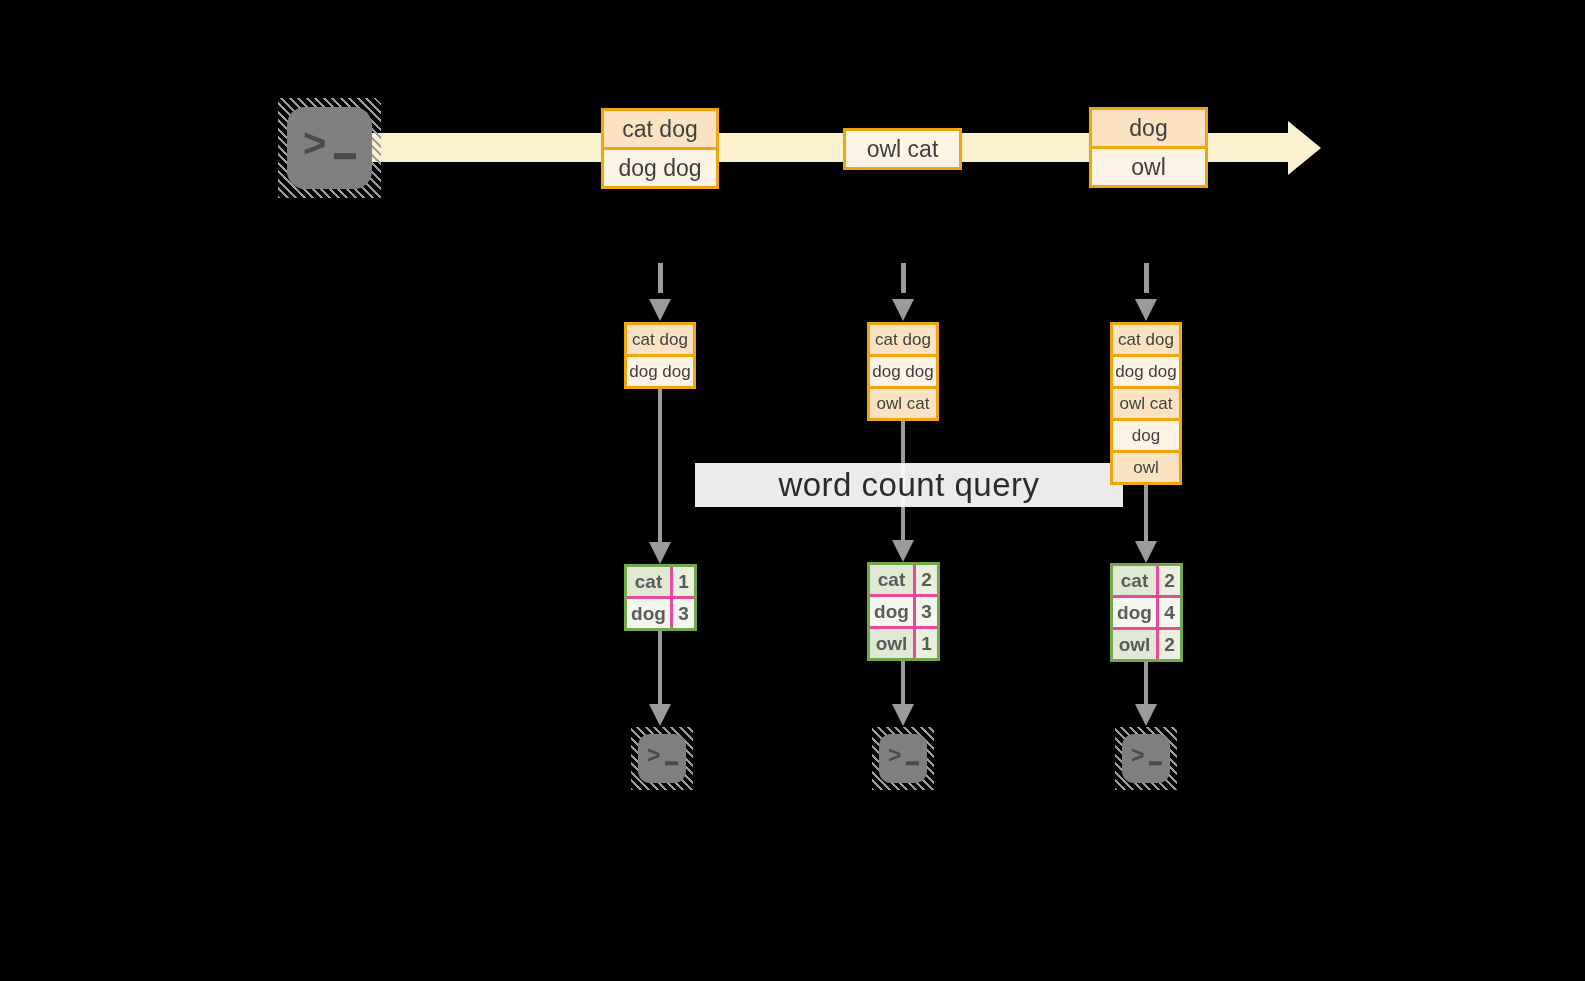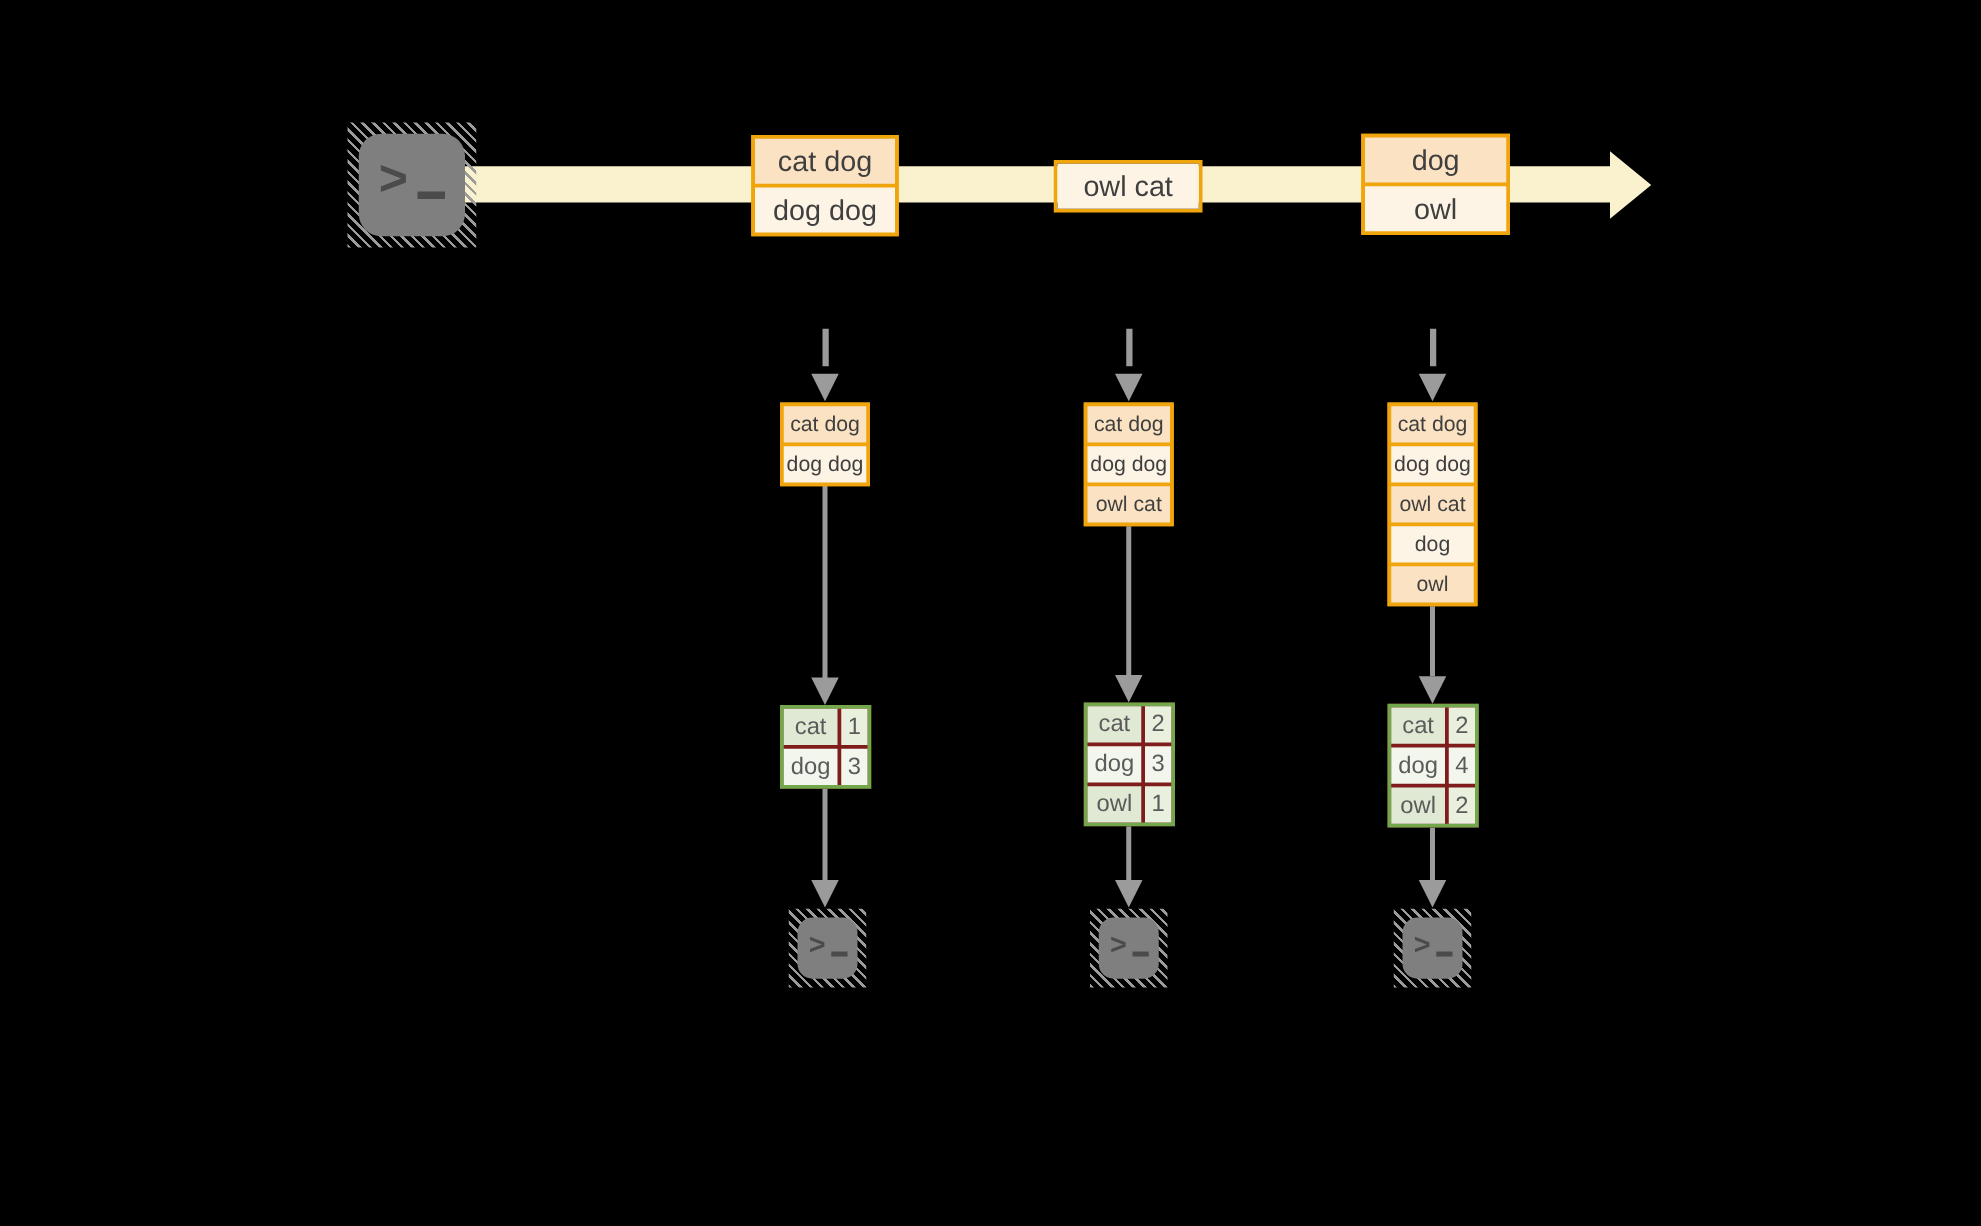--- a/index.html
+++ b/index.html
@@ -43,21 +43,21 @@
   .ahead{position:absolute;width:0;height:0;z-index:1;
     border-left:11px solid transparent;border-right:11px solid transparent;
     border-top:22px solid #9b9b9b;}
   .vline{position:absolute;width:4px;background:#9b9b9b;z-index:1;}
   
   .query-box{position:absolute;background:rgba(255,255,255,0.92);color:#2b2b2b;
     display:flex;align-items:center;justify-content:center;
     font-size:33px;font-weight:300;letter-spacing:0.5px;z-index:2;}
   
   .count-table{position:absolute;box-sizing:border-box;border:3px solid #73A74B;
-    background:#7f1d1d;display:grid;grid-template-columns:43px 21px;gap:3px;z-index:3;}
+    background:#ec4899;display:grid;grid-template-columns:43px 21px;gap:3px;z-index:3;font-weight:bold;}
   .cell{display:flex;align-items:center;justify-content:center;height:29px;
     font-size:19px;color:#5b5b5b;}
   .g-dark{background:#DFE9D3;}
   .g-dark-num{background:#E9F0DE;}
   .g-light{background:#F2F6EC;}
 </style>
 </head>
 <body>
 
 <div class="canvas">
@@ -110,20 +110,21 @@
     <div class="msg-row stack-row fill-a">owl</div>
   </div>
 
   <div class="vline" style="left:658px;top:387px;height:156px"></div>
   <div class="ahead" style="left:649px;top:542px"></div>
   <div class="vline" style="left:901px;top:421px;height:119px"></div>
   <div class="ahead" style="left:892px;top:540px"></div>
   <div class="vline" style="left:1144px;top:485px;height:56px"></div>
   <div class="ahead" style="left:1135px;top:541px"></div>
 
+  <div class="query-box" style="left:695px;top:463px;width:428px;height:44px">word count query</div>
 
   <div class="count-table" style="left:624px;top:564px">
     <div class="cell g-dark">cat</div>
     <div class="cell g-dark-num">1</div>
     <div class="cell g-light">dog</div>
     <div class="cell g-light">3</div>
   </div>
   <div class="count-table" style="left:867px;top:562px">
     <div class="cell g-dark">cat</div>
     <div class="cell g-dark-num">2</div>

